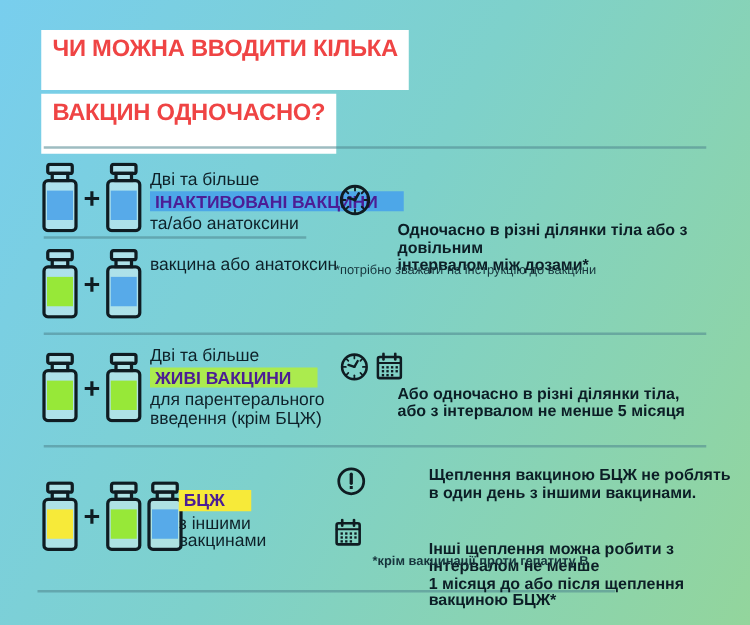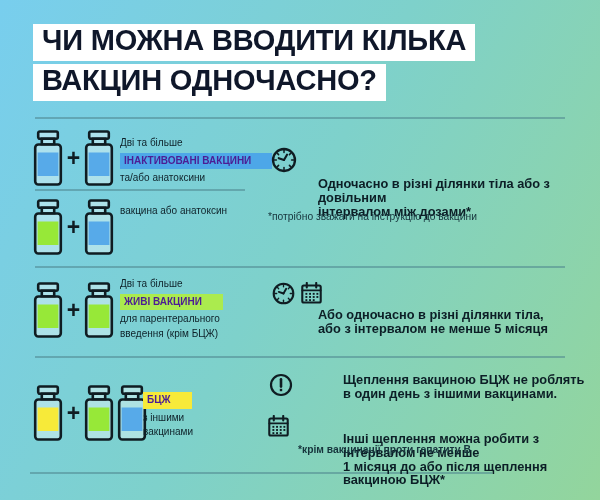--- a/index.html
+++ b/index.html
@@ -10,41 +10,41 @@
   *{margin:0;padding:0;box-sizing:border-box;}
   html,body{width:600px;height:500px;}
   .page{
     position:relative;width:600px;height:500px;overflow:hidden;
     background:linear-gradient(118deg,#78ceee 0%,#7ed1cb 48%,#93d59c 100%);
     font-family:"Liberation Sans",sans-serif;color:var(--text-dark);
   }
   
   .title{position:absolute;left:33px;top:24px;}
   .title .chip{
-    display:table;background:#ffffff;color:#0f172a;font-weight:bold;
-    font-size:29px;line-height:24px;letter-spacing:-0.2px;
-    padding:4px 9px 9px 9px;margin-bottom:3px;white-space:nowrap;
+    display:table;background:#ffffff;color:#ef4444;font-weight:bold;
+    font-size:19px;line-height:24px;letter-spacing:-0.2px;
+    padding:4px 9px 20px 9px;margin-bottom:3px;white-space:nowrap;
   }
   
   .logo{position:absolute;left:476px;top:26px;display:flex;align-items:flex-start;}
   .logo .tryzub{margin-top:7px;}
   .logo .flag-sep{width:2px;height:46px;margin:1px 7px 0 6px;
     background:linear-gradient(#4a7fc4 0 52%,#e9c93c 52% 100%);}
   .logo .org{font-size:10px;font-weight:bold;line-height:12.7px;
     letter-spacing:0.3px;color:#16343c;}
   
   .hr{position:absolute;height:2px;background:var(--divider);opacity:0.55;}
   
   .vial-group{position:absolute;display:flex;align-items:center;gap:3px;}
   .vial-part{fill:rgba(255,255,255,0.38);stroke:#0f1c22;stroke-width:2.6;}
   .band-blue{fill:var(--vial-blue);} .band-green{fill:var(--vial-green);}
   .band-yellow{fill:var(--vial-yellow);}
   .plus{font-size:23px;font-weight:bold;color:#0f1c22;width:15px;text-align:center;line-height:20px;}
   
-  .rowtext{position:absolute;font-size:10px;line-height:14.5px;color:var(--text-dark);}
+  .rowtext{position:absolute;font-size:14px;line-height:14.5px;color:var(--text-dark);}
   .rowtext .hl{display:inline-block;font-weight:bold;padding:1px 21px 1px 4px;margin:2px 0;color:#4c1d95;}
   .hl-blue{background:var(--hl-blue);} .hl-green{background:var(--hl-green);}
   .hl-yellow{background:var(--hl-yellow);}
   .inline-plus{font-weight:bold;margin:0 1px;}
   
   .note-icon{position:absolute;}
   .note-text{position:absolute;font-size:12.8px;font-weight:bold;line-height:13.8px;color:#0c1e26;margin-left:47px;}
   .ml{white-space:pre-line;}
   .footnote{position:absolute;font-size:10.3px;font-weight:normal;line-height:12px;color:#16343c;}
   .icon-stroke{stroke:#0f1c22;fill:none;stroke-linecap:round;}

